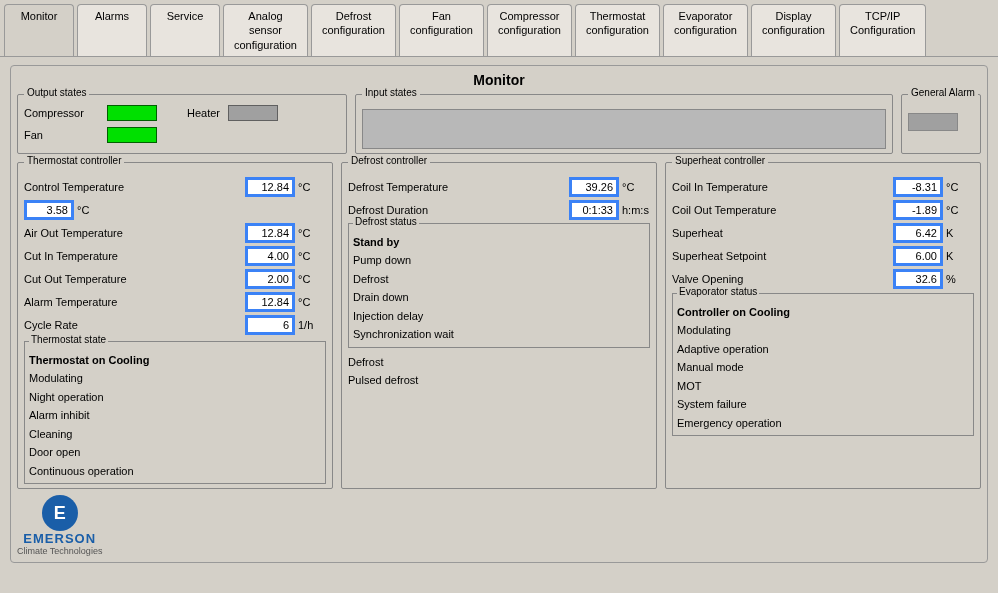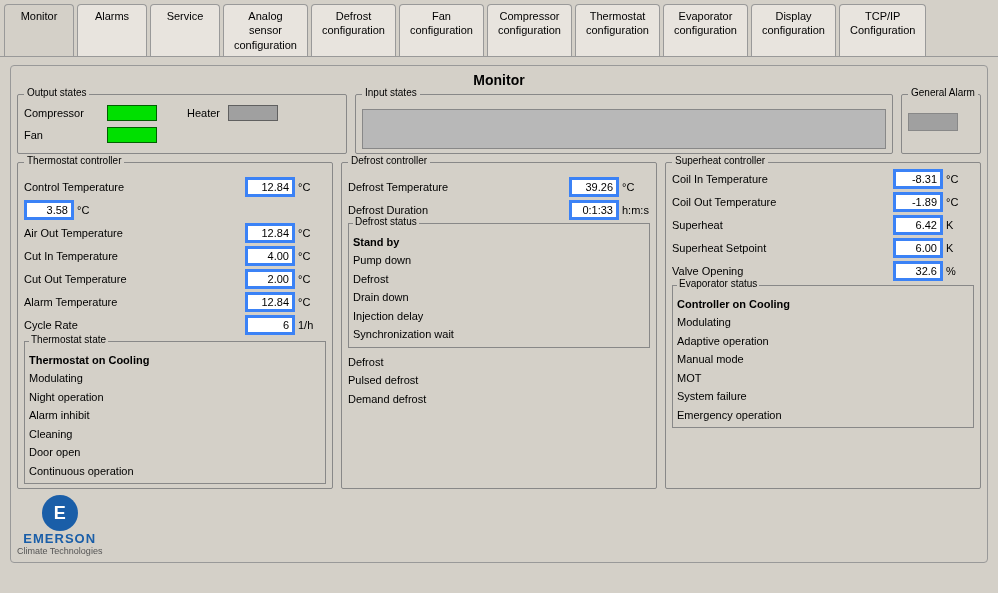--- a/index.html
+++ b/index.html
@@ -403,27 +403,26 @@
               <div class="state-item">Pump down</div>
               <div class="state-item">Defrost</div>
               <div class="state-item">Drain down</div>
               <div class="state-item">Injection delay</div>
               <div class="state-item">Synchronization wait</div>
             </div>
         </div>
         <div style="margin-top:6px" id="defrost-extra-states">
             <div class="state-item">Defrost</div>
             <div class="state-item">Pulsed defrost</div>
-            <div class="state-item">Demand defrost</div>
           </div>
       </div>
 
       <div class="controller-box">
         <span class="controller-title">Superheat controller</span>
-        <div style="margin-top:2px">
+        <div style="margin-top:10px">
           <div id="superheat-fields">
               <div class="data-row">
     <span class="data-label">Coil In Temperature</span>
     <span class="data-value">-8.31</span>
     <span class="data-unit">°C</span>
   </div>
               <div class="data-row">
     <span class="data-label">Coil Out Temperature</span>
     <span class="data-value">-1.89</span>
     <span class="data-unit">°C</span>

